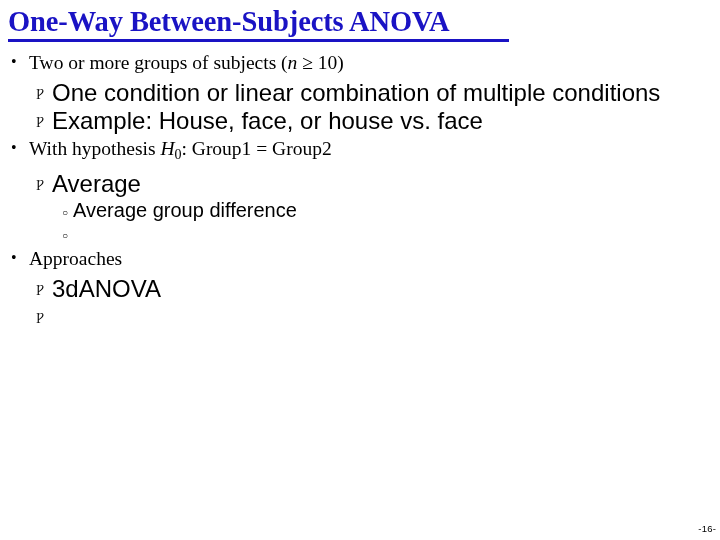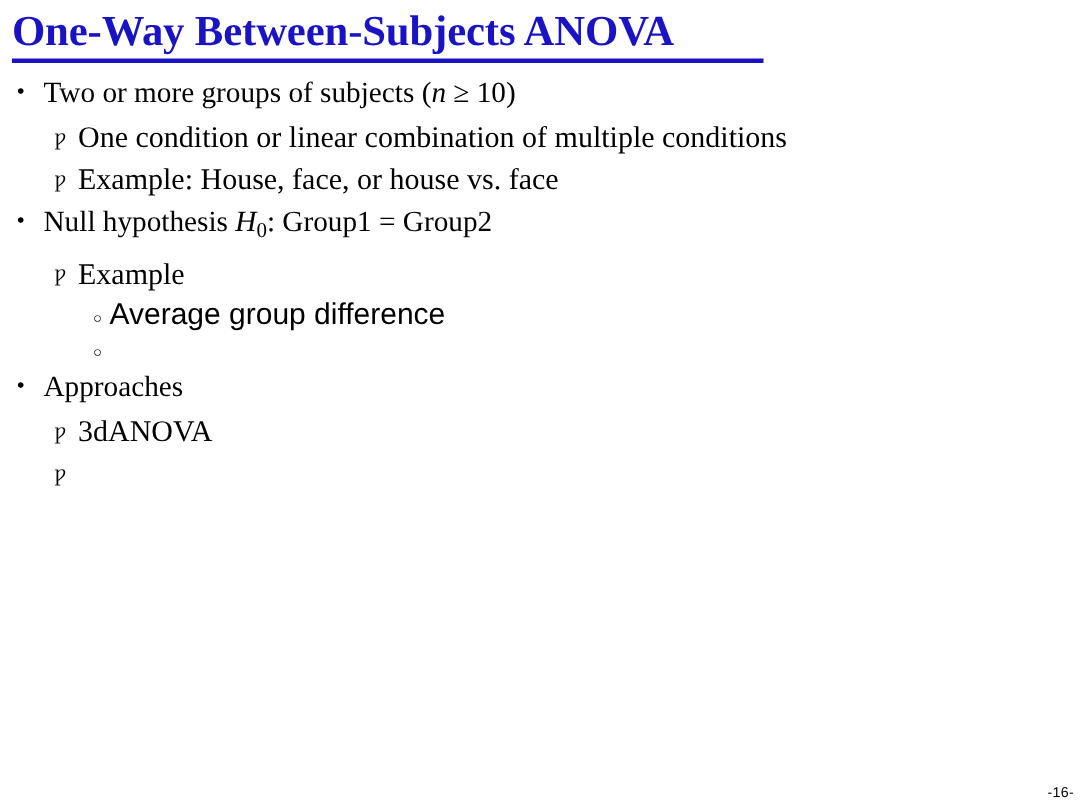--- a/index.html
+++ b/index.html
@@ -96,22 +96,22 @@
     min-height: 23px;
   }
   .lvl2 > .marker {
     left: 36px;
     top: 1px;
     font-size: 11.5px;
     line-height: 22px;
     font-family: "DejaVu Serif", serif;
   }
   .lvl2 > .text {
-    font-family: Liberation Serif, serif;
-    font-size: 20px;
+    font-family: Liberation Sans, sans-serif;
+    font-size: 24px;
     line-height: 23px;
   }
   .lvl2.wrap > .text {
     text-indent: 0;
   }
   .lvl2 > .text .cont {
     display: block;
     padding-left: 1px;
   }
 
@@ -176,26 +176,26 @@
       <span class="text">One condition or linear combination of multiple conditions</span>
     </div>
 
     <div class="row lvl2">
       <span class="marker">Ƿ</span>
       <span class="text">Example: House, face, or house vs. face</span>
     </div>
 
     <div class="row lvl1">
       <span class="marker">•</span>
-      <span class="text"><span>Null hypothesis </span><span class="it">H</span><span class="sub">0</span><span>: Group1 = Group2</span></span>
-    </div>
-
-    <div class="row lvl2">
-      <span class="marker">Ƿ</span>
-      <span class="text">Example</span>
+      <span class="text"><span>With hypothesis </span><span class="it">H</span><span class="sub">0</span><span>: Group1 = Group2</span></span>
+    </div>
+
+    <div class="row lvl2">
+      <span class="marker">Ƿ</span>
+      <span class="text">Average</span>
     </div>
 
     <div class="row lvl3">
       <span class="marker">○</span>
       <span class="text">Average group difference</span>
     </div>
 
     <div class="row lvl3">
       <span class="marker">○</span>
     </div>

